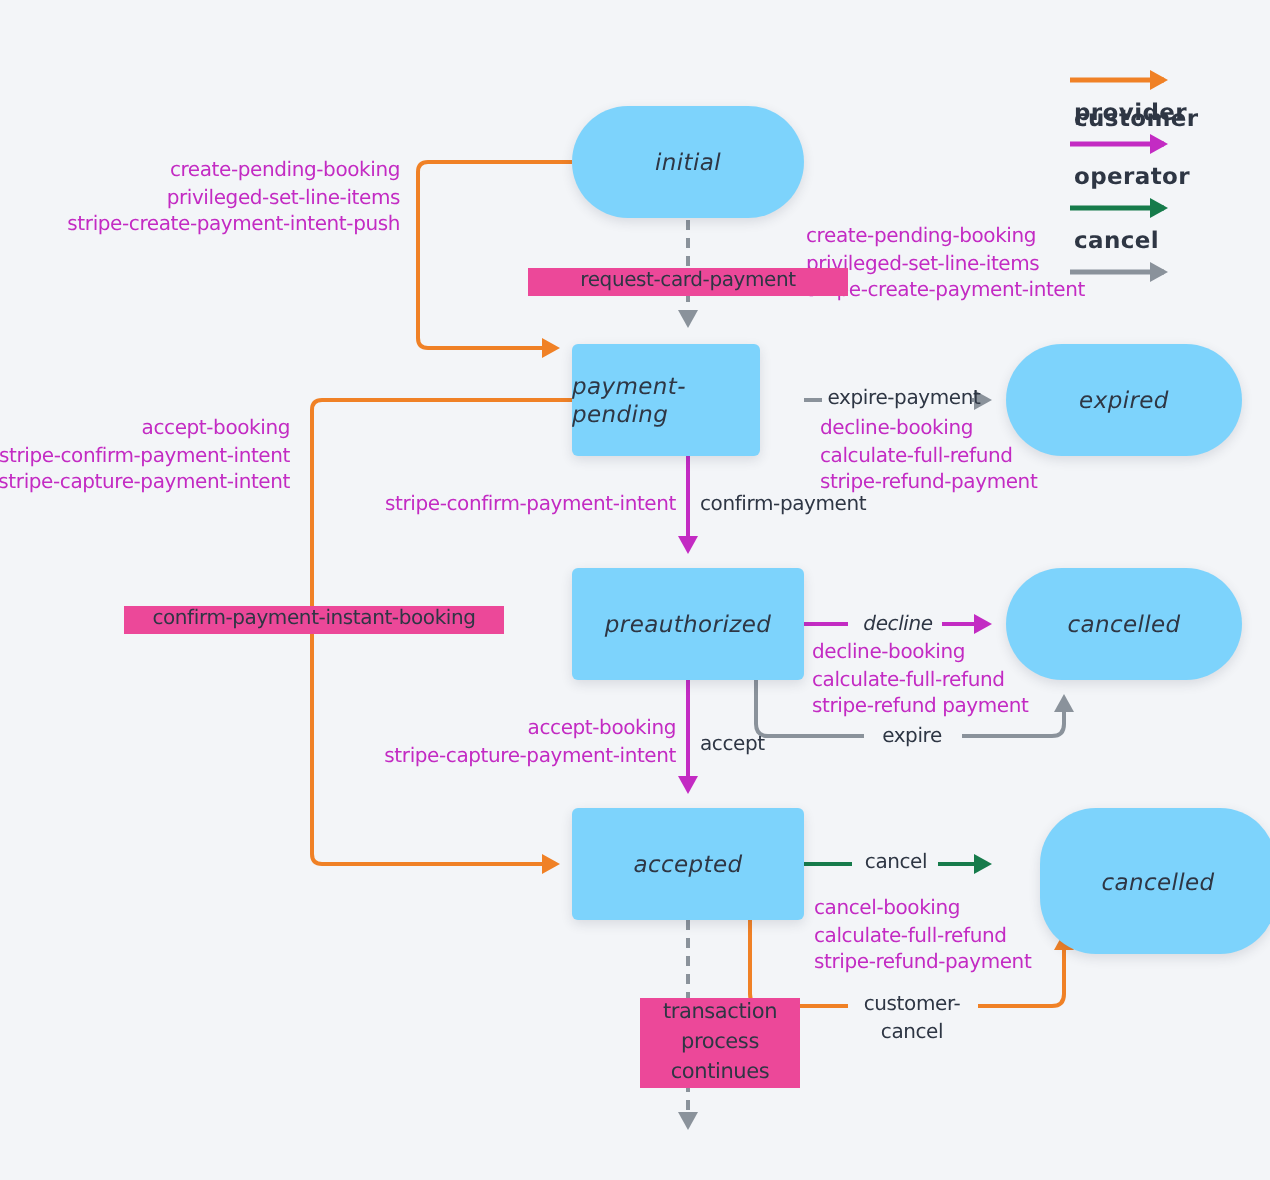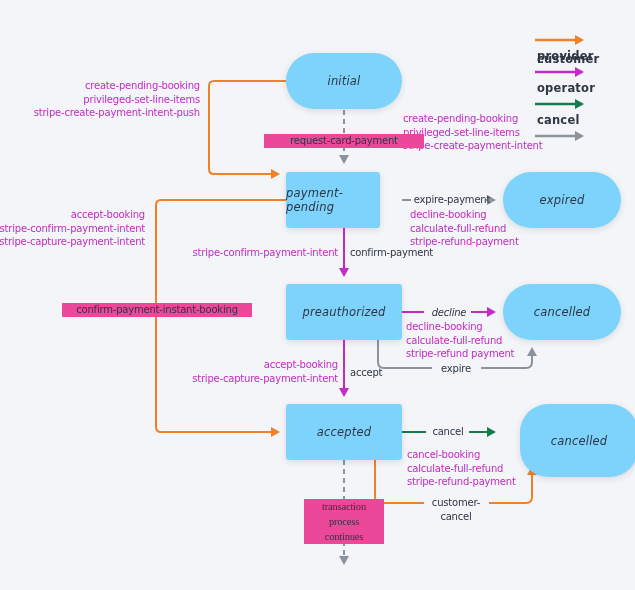--- a/index.html
+++ b/index.html
@@ -153,19 +153,19 @@
     <div>cancel-booking</div>
     <div>calculate-full-refund</div>
     <div>stripe-refund-payment</div>
   </div>
 
   <div class="txt dark ctr" style="left:416px; width:80px; top:496px;">
     <div>customer-</div>
     <div>cancel</div>
   </div>
 
-  <div class="txt dark ctr bg continues" style="left:304px; width:80px; top:499px;font-family:Liberation Serif, serif;">
+  <div class="txt dark ctr bg continues" style="left:320px; width:80px; top:499px;">
     <div>transaction</div>
     <div>process</div>
     <div>continues</div>
   </div>
 
 </div>
 
 </body></html>

